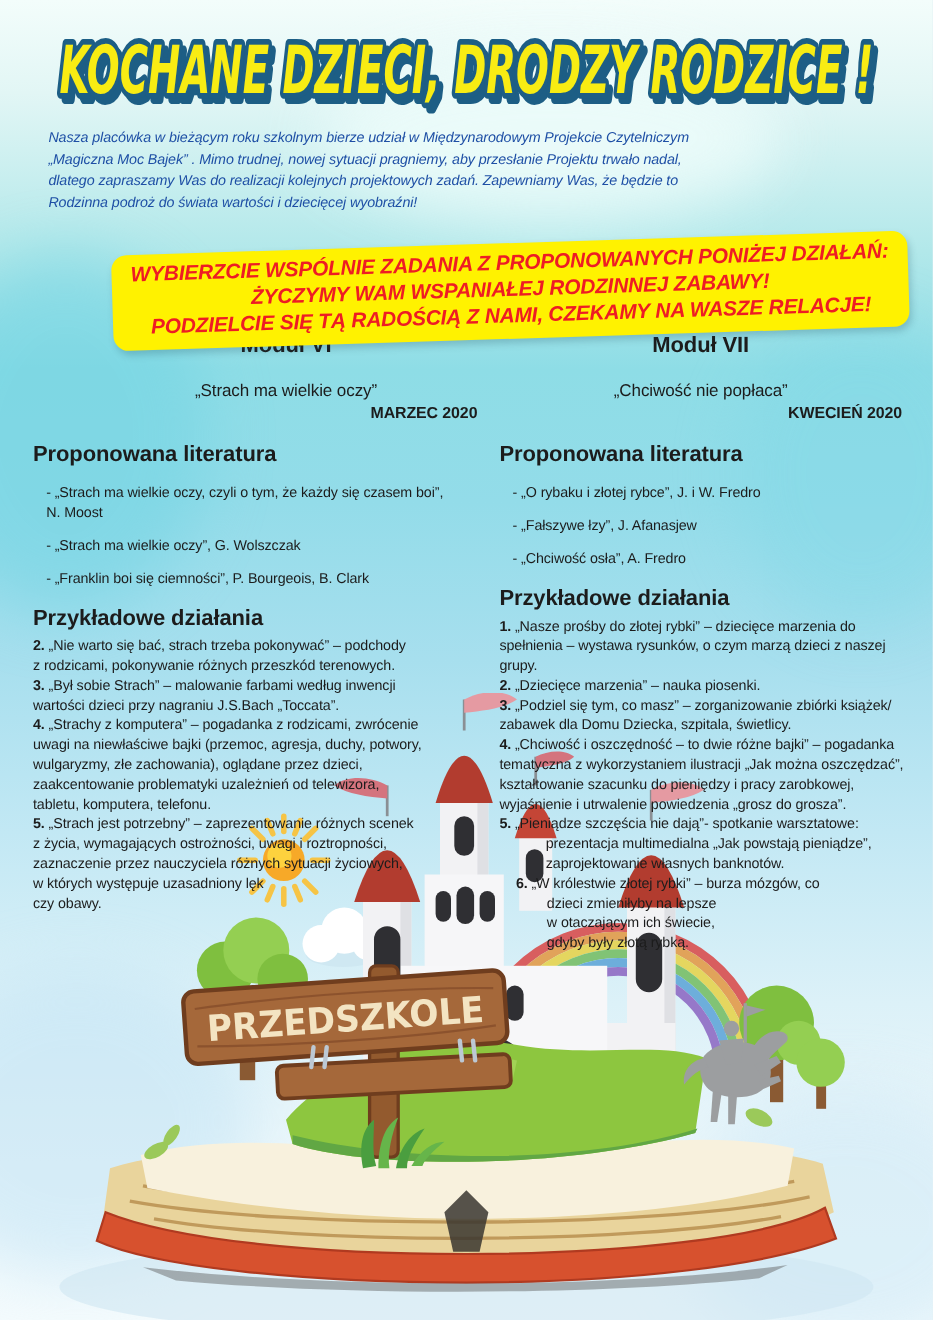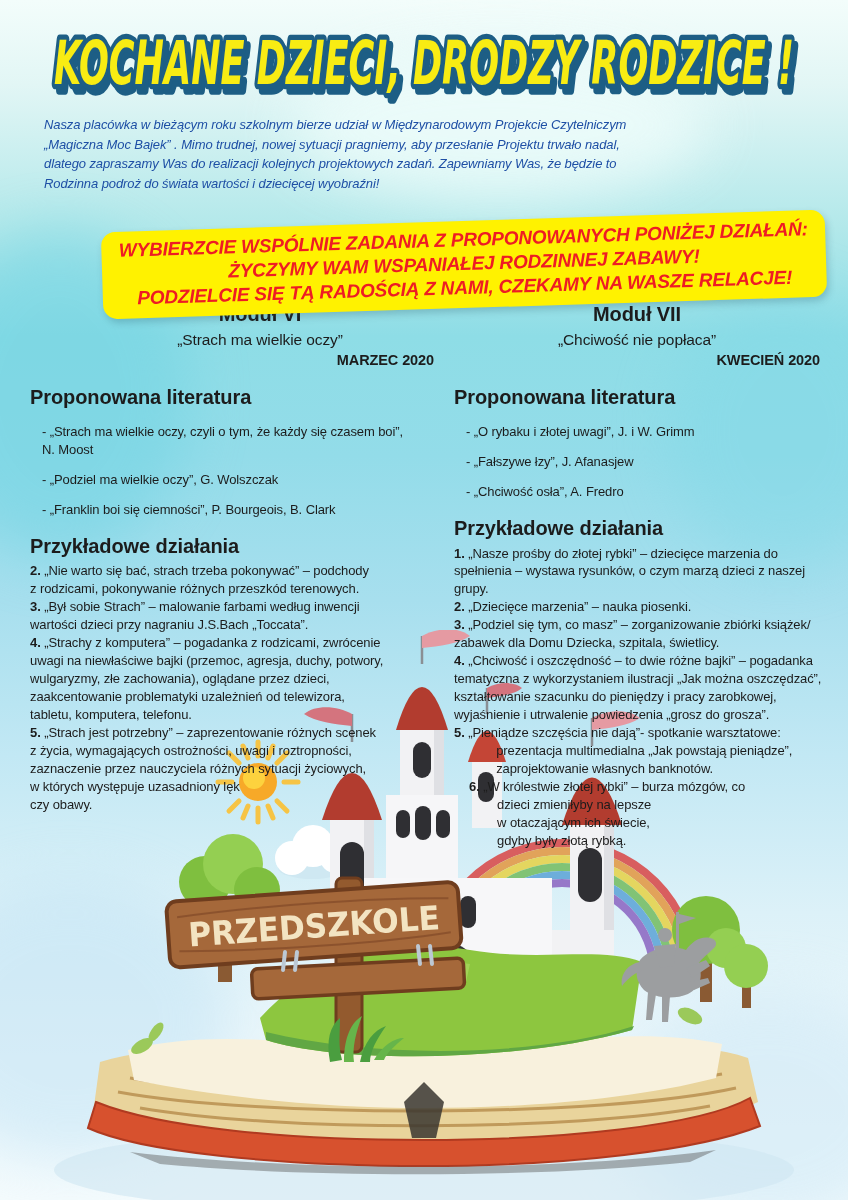--- a/index.html
+++ b/index.html
@@ -36,21 +36,21 @@
     font-size:19px;line-height:1.26;letter-spacing:-0.2px;
   }
 
   .col{position:absolute;top:302px;color:#1c1c1c;font-size:13px;letter-spacing:-0.1px;line-height:1.38;z-index:3;}
   .col.left{left:30px;width:404px;}
   .col.right{left:454px;width:400px;}
   .mod-head{text-align:center;line-height:1.25;margin-bottom:12px;}
   .left .mod-head{padding-left:56px;}
   .right .mod-head{padding-right:34px;}
   .mod-name{font-size:20px;font-weight:bold;}
-  .mod-sub{font-size:15.5px;margin-top:3px;}
+  .mod-sub{font-size:15.5px;margin-top:19px;}
   .mod-date{font-size:14.5px;font-weight:bold;margin-top:2px;text-align:right;}
   .sec-head{font-weight:bold;font-size:20px;margin:14px 0 2px;}
   .lit-item{margin:12px;white-space:pre;}
   .act{margin:0;white-space:pre;}
   .indent6{margin-left:15px;}
 
   .illu{position:absolute;top:630px;left:0;width:848px;height:570px;z-index:1;}
 </style>
 </head>
 <body>
@@ -85,21 +85,21 @@
   <div class="col left">
     <div class="mod-head">
       <div class="mod-name">Moduł VI</div>
       <div class="mod-sub">„Strach ma wielkie oczy”</div>
       <div class="mod-date">MARZEC 2020</div>
     </div>
     <div class="sec-head">Proponowana literatura</div>
     <div class="lit">
         <p class="lit-item">- „Strach ma wielkie oczy, czyli o tym, że każdy się czasem boi”,
 N. Moost</p>
-        <p class="lit-item">- „Podziel ma wielkie oczy”, G. Wolszczak</p>
+        <p class="lit-item">- „Strach ma wielkie oczy”, G. Wolszczak</p>
         <p class="lit-item">- „Franklin boi się ciemności”, P. Bourgeois, B. Clark</p>
       </div>
     <div class="sec-head">Przykładowe działania</div>
     <div>
         <p class="act"><b>2. </b><span>„Nie warto się bać, strach trzeba pokonywać” – podchody
 z rodzicami, pokonywanie różnych przeszkód terenowych.</span></p>
         <p class="act"><b>3. </b><span>„Był sobie Strach” – malowanie farbami według inwencji
 wartości dzieci przy nagraniu J.S.Bach „Toccata”.</span></p>
         <p class="act"><b>4. </b><span>„Strachy z komputera” – pogadanka z rodzicami, zwrócenie
 uwagi na niewłaściwe bajki (przemoc, agresja, duchy, potwory,
@@ -115,21 +115,21 @@
   </div>
 
   <div class="col right">
     <div class="mod-head">
       <div class="mod-name">Moduł VII</div>
       <div class="mod-sub">„Chciwość nie popłaca”</div>
       <div class="mod-date">KWECIEŃ 2020</div>
     </div>
     <div class="sec-head">Proponowana literatura</div>
     <div class="lit">
-        <p class="lit-item">- „O rybaku i złotej uwagi”, J. i W. Grimm</p>
+        <p class="lit-item">- „O rybaku i złotej rybce”, J. i W. Fredro</p>
         <p class="lit-item">- „Fałszywe łzy”, J. Afanasjew</p>
         <p class="lit-item">- „Chciwość osła”, A. Fredro</p>
       </div>
     <div class="sec-head">Przykładowe działania</div>
     <div>
         <p class="act"><b>1. </b><span>„Nasze prośby do złotej rybki” – dziecięce marzenia do
 spełnienia – wystawa rysunków, o czym marzą dzieci z naszej
 grupy.</span></p>
         <p class="act"><b>2. </b><span>„Dziecięce marzenia” – nauka piosenki.</span></p>
         <p class="act"><b>3. </b><span>„Podziel się tym, co masz” – zorganizowanie zbiórki książek/

